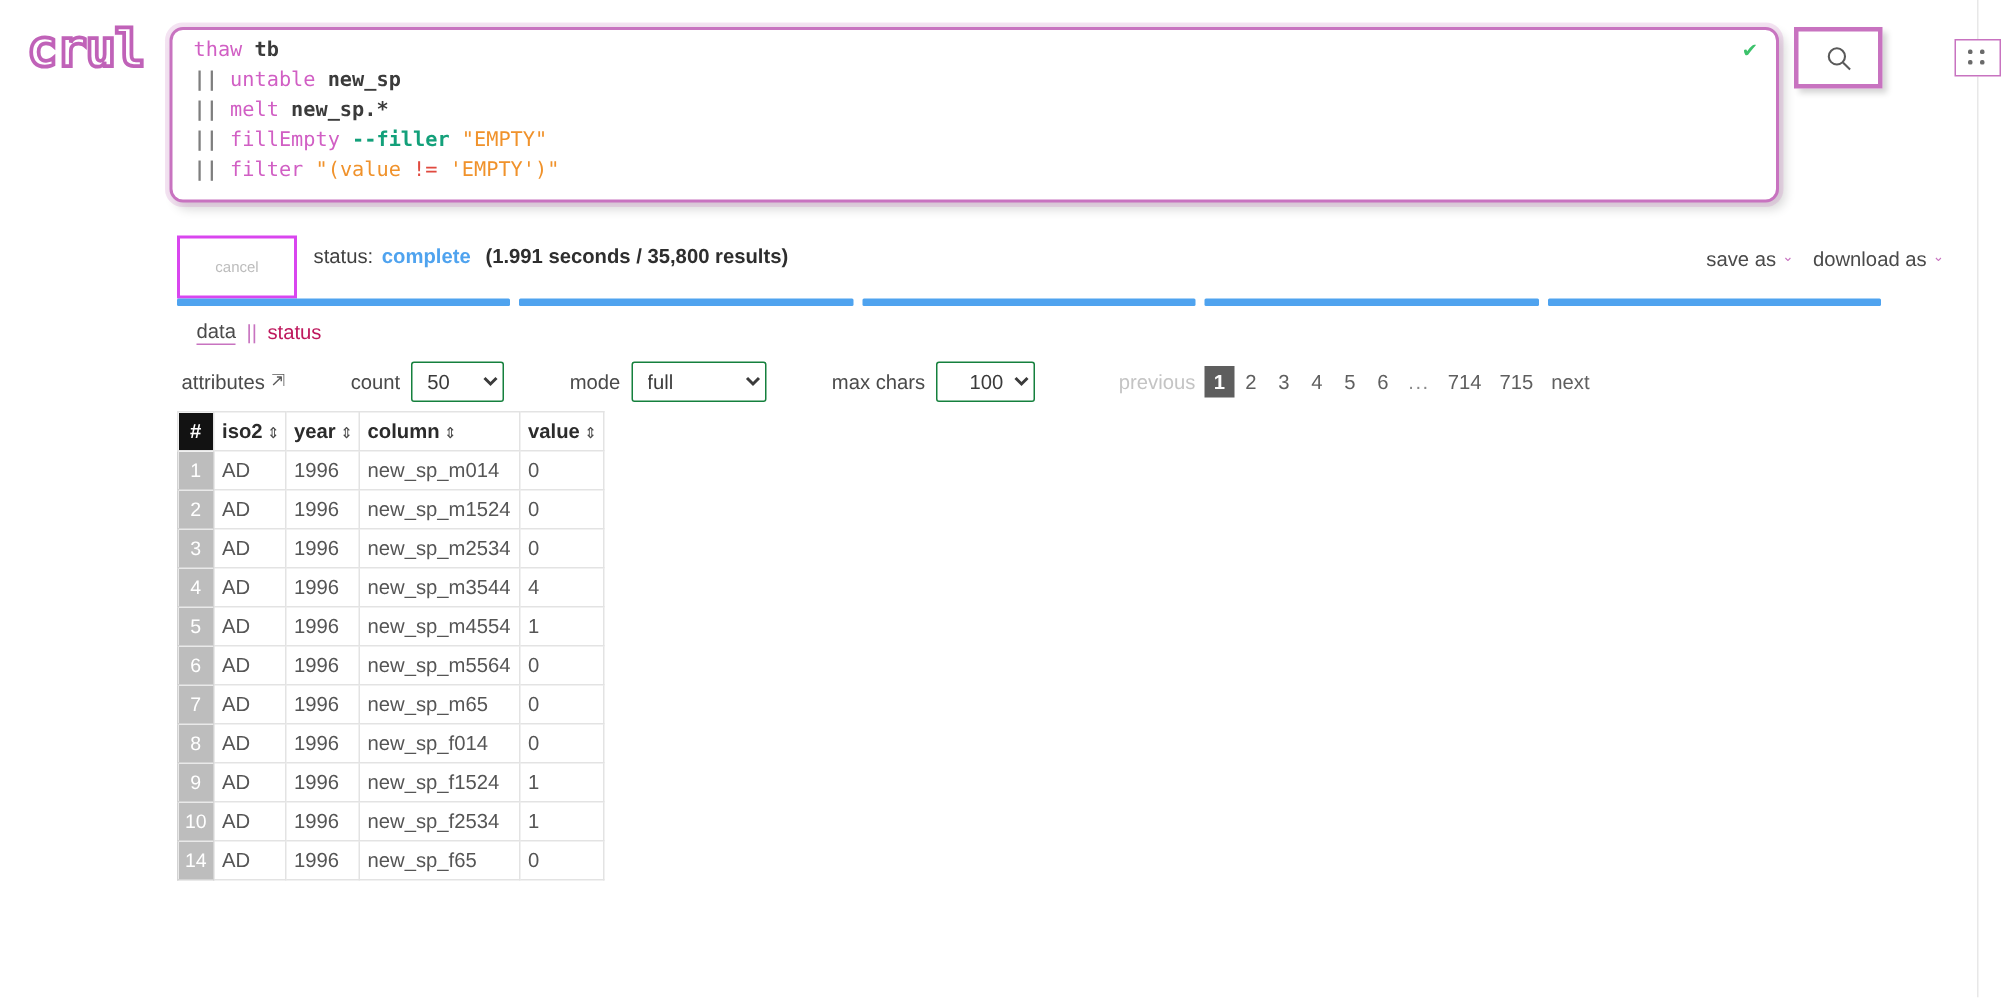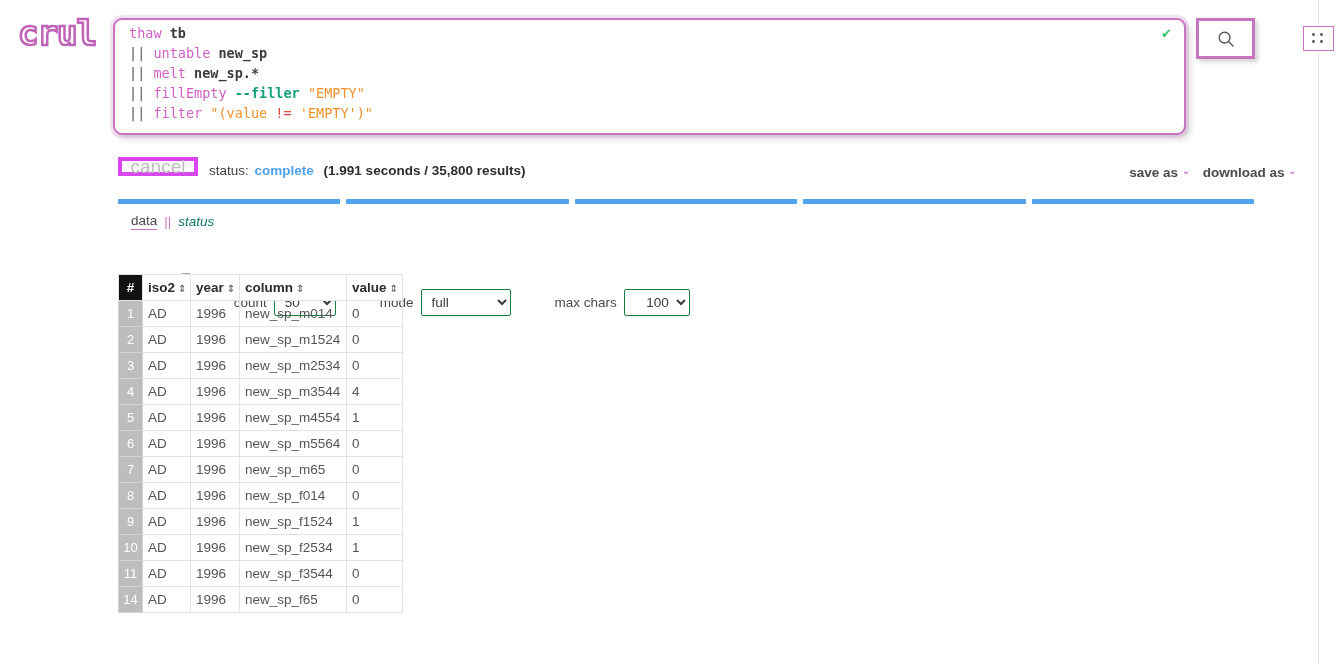--- a/index.html
+++ b/index.html
@@ -118,25 +118,25 @@
 
   
   .status-row {
     position: absolute;
     left: 118px; top: 157px;
     width: 1200px; height: 30px;
   }
   .cancel-btn {
     position: absolute;
     left: 0; top: 0;
-    width: 80px; height: 19px;
-    border: 4px solid #d946ef;
+    width: 80px; height: 42px;
+    border: 2px solid #d946ef;
     background: #fff;
     color: #bcbcbc;
-    font-size: 19px;
+    font-size: 10px;
     display: flex; align-items: center; justify-content: center;
     cursor: pointer;
   }
   .status-text {
     position: absolute;
     left: 91px; top: 6px;
     font-size: 13.5px;
     color: #4a4a4a;
     white-space: nowrap;
   }
@@ -152,21 +152,20 @@
     gap: 13px;
     white-space: nowrap;
   }
   .action-link {
     font-size: 13.5px;
     color: #4a4a4a;
     cursor: pointer;
     display: inline-flex;
     align-items: flex-start;
     gap: 4px;
-    font-weight: bold;
   }
   .caret-down {
     color: #c873c0;
     font-size: 9px;
     line-height: 9px;
     position: relative;
     top: 2px;
   }
 
   
@@ -194,21 +193,21 @@
     gap: 7px;
     font-size: 13.5px;
   }
   .tab-active {
     color: #4a4a4a;
     border-bottom: 1.5px solid #c873c0;
     padding-bottom: 1px;
     cursor: pointer;
   }
   .tab-sep { color: #c873c0; }
-  .tab-inactive { color: #0f766e; cursor: pointer; font-style: italic; }
+  .tab-inactive { color: #be185d; cursor: pointer; }
 
   
   .controls {
     position: absolute;
     left: 121px; top: 241px;
     display: flex;
     align-items: center;
     font-size: 13.5px;
     color: #4a4a4a;
     white-space: nowrap;
@@ -223,21 +222,21 @@
     margin-right: 16px;
   }
   .attr-icon {
     font-size: 11px;
     color: #5a5a5a;
     display: inline-block;
     transform: scaleX(-1);
     position: relative;
     top: -1px;
   }
-  .ctl-group { display: flex; align-items: center; gap: 7px; margin-right: 16px; margin-top: 48px; }
+  .ctl-group { display: flex; align-items: center; gap: 7px; margin-right: 16px; }
   select.ctl-select {
     font-family: "Liberation Sans", sans-serif;
     font-size: 13.5px;
     color: #3b3b3b;
     height: 27px;
     border: 1px solid #15803d;
     border-radius: 2px;
     background: #fff;
     padding: 0 4px 0 6px;
   }
@@ -412,20 +411,33 @@
   <span class="ctl-group">
     <span class="ctl-label">mode</span>
     <select class="ctl-select sel-mode" id="sel-mode"><option value="full">full</option></select>
   </span>
 
   <span class="ctl-group">
     <span class="ctl-label">max chars</span>
     <select class="ctl-select sel-chars" id="sel-chars"><option value="100">100</option></select>
   </span>
 
+  <span class="pager" id="pager">
+      <span class="pg disabled">previous</span>
+      <span class="pg current">1</span>
+      <span class="pg ">2</span>
+      <span class="pg ">3</span>
+      <span class="pg ">4</span>
+      <span class="pg ">5</span>
+      <span class="pg ">6</span>
+      <span class="pg ellipsis">...</span>
+      <span class="pg ">714</span>
+      <span class="pg ">715</span>
+      <span class="pg ">next</span>
+    </span>
 </div>
 
 <div class="table-wrap">
   <table class="grid">
     <colgroup>
       <col class="c-idx">
         <col class="c-iso2">
         <col class="c-year">
         <col class="c-col">
         <col class="c-val">
@@ -504,27 +516,20 @@
           <td>1</td>
         </tr>
         <tr>
           <td class="td-idx">10</td>
           <td>AD</td>
           <td>1996</td>
           <td>new_sp_f2534</td>
           <td>1</td>
         </tr>
         <tr>
-          <td class="td-idx">11</td>
-          <td>AD</td>
-          <td>1996</td>
-          <td>new_sp_f3544</td>
-          <td>0</td>
-        </tr>
-        <tr>
           <td class="td-idx">14</td>
           <td>AD</td>
           <td>1996</td>
           <td>new_sp_f65</td>
           <td>0</td>
         </tr>
       </tbody>
   </table>
 </div>
 

